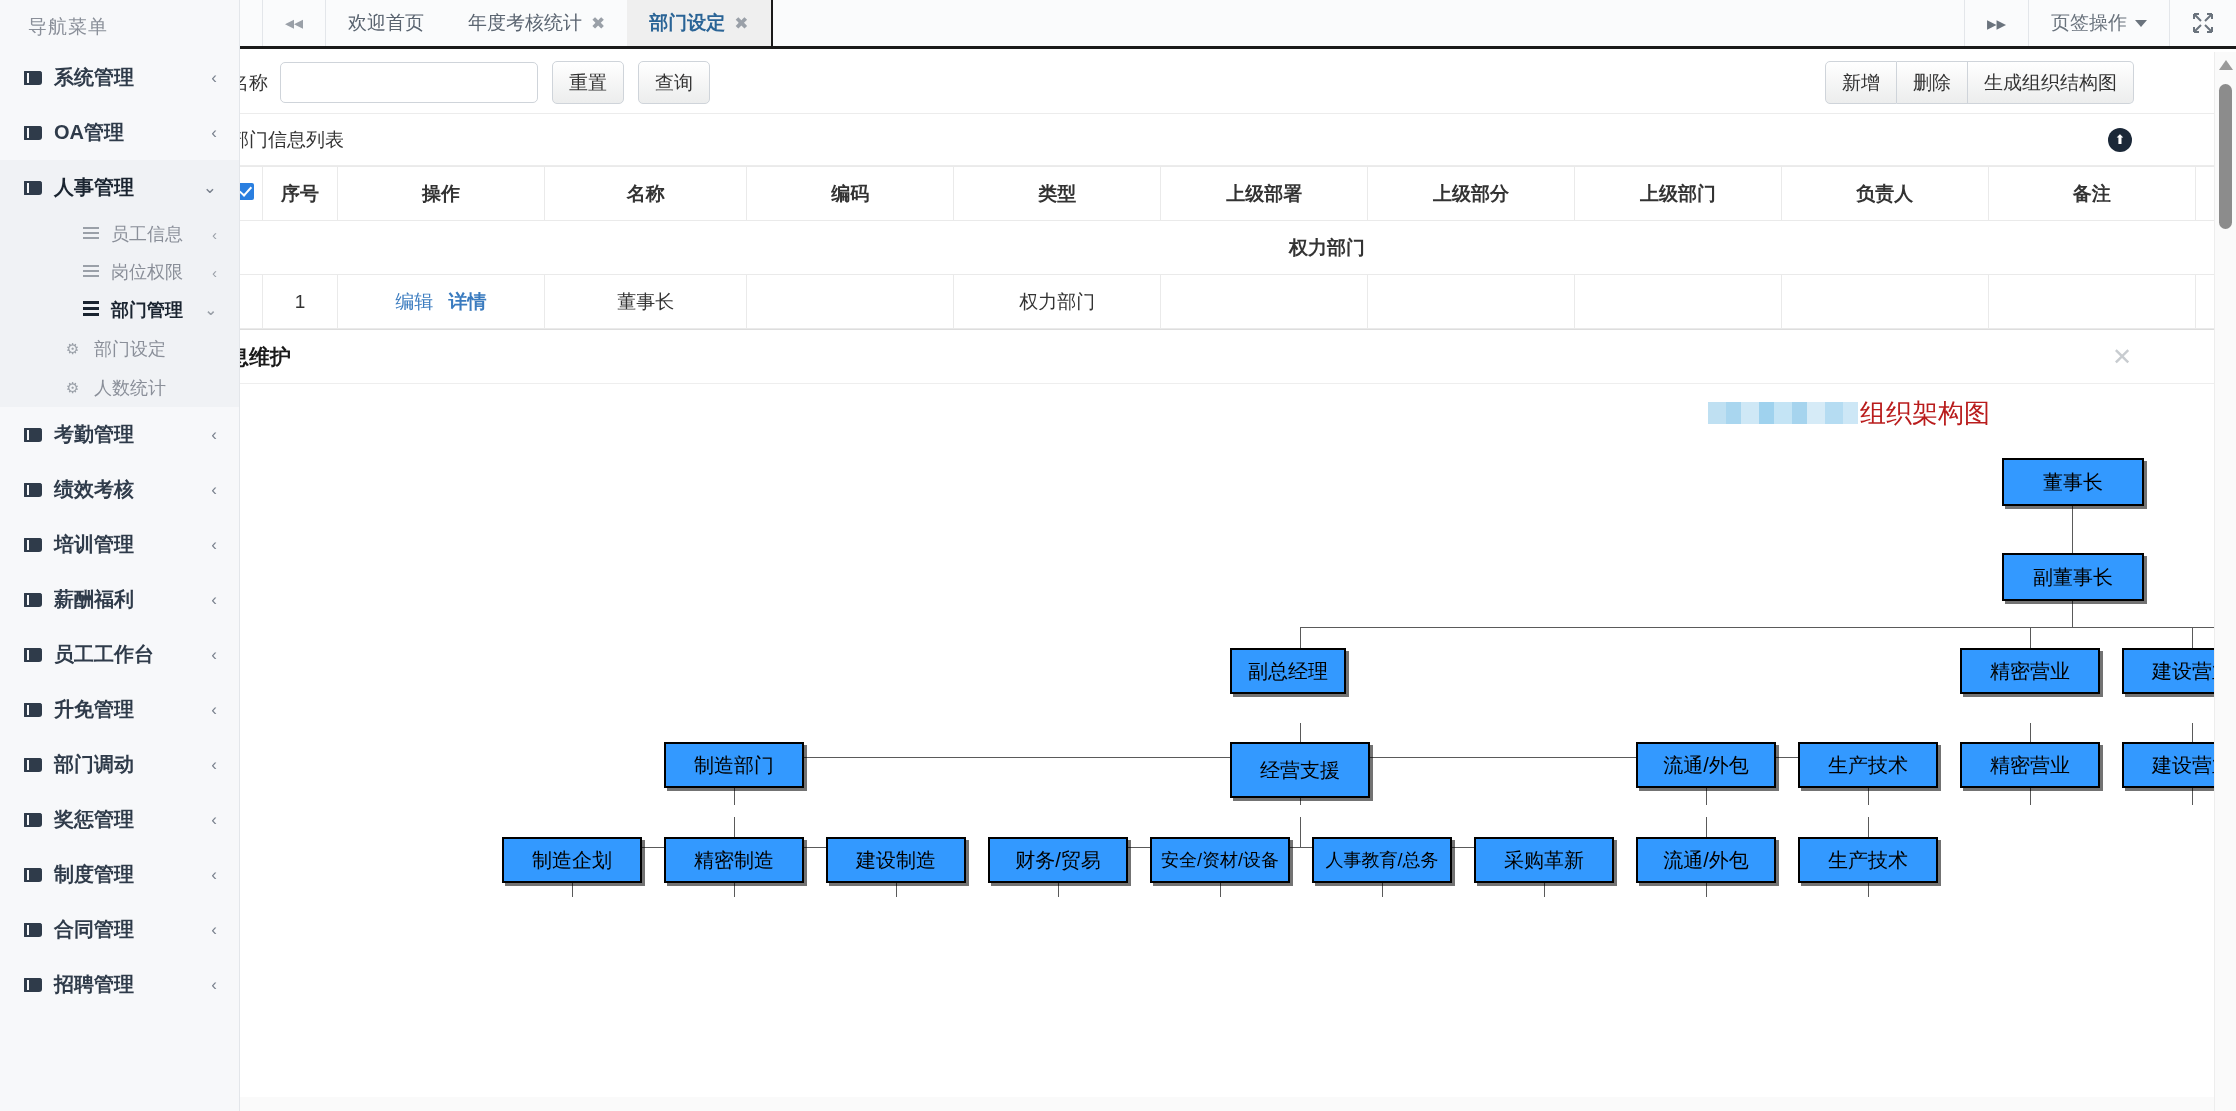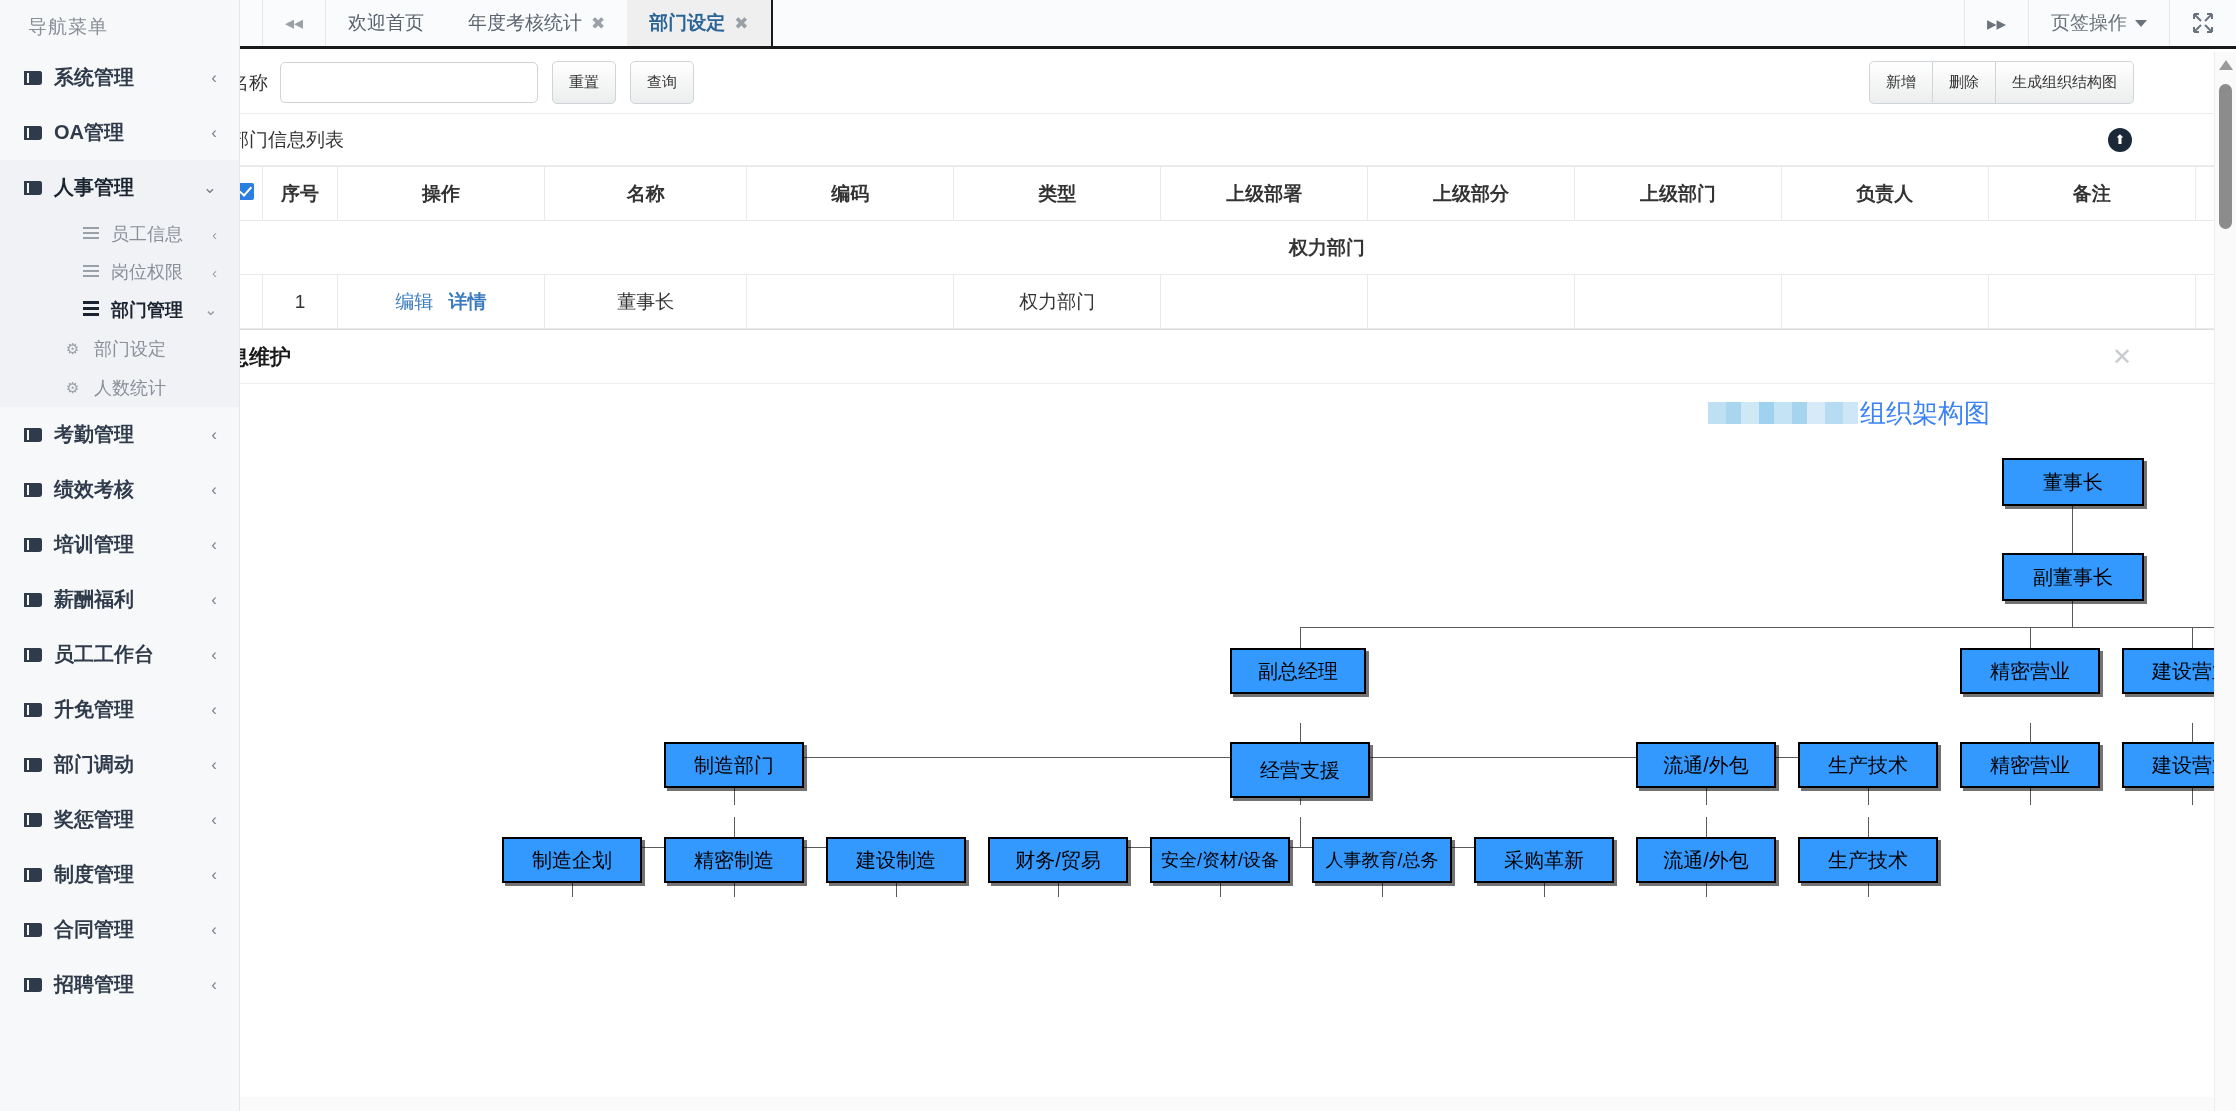--- a/index.html
+++ b/index.html
@@ -147,21 +147,21 @@
   .filter-input {
     width: 258px; height: 41px;
     border: 1px solid #cfd4da; border-radius: 5px;
     margin-left: 12px; padding: 0 10px;
     font-size: 18px; outline: none; background: #fff;
   }
   .btn {
     height: 43px; min-width: 62px;
     border: 1px solid #cfd4da; border-radius: 5px;
     background: linear-gradient(to bottom, #ffffff 0%, #eceded 100%);
-    font-size: 15px; color: #333;
+    font-size: 19px; color: #333;
     margin-left: 14px; padding: 0 16px;
     cursor: pointer;
   }
   .btn-group {
     display: flex; margin-left: auto;
   }
   .btn-group .btn {
     margin-left: 0; border-radius: 0; border-left-width: 0;
   }
   .btn-group .btn:first-child { border-radius: 5px 0 0 5px; border-left-width: 1px; }
@@ -220,21 +220,21 @@
   }
   .panel-close {
     position:absolute; right: 24px; top: 50%; transform: translateY(-50%);
     font-size: 24px; color: #c8ccd0; cursor:pointer; line-height: 1;
   }
 
   
   .orgwrap { position: relative; height: 580px; background:#fff; overflow:hidden; }
   .org-title {
     position:absolute; right: 246px; top: 12px;
-    font-size: 26px; color: #3b82f6; font-weight: 500;
+    font-size: 26px; color: #b91c1c; font-weight: 500;
     white-space: nowrap;
   }
   .org-title .redacted {
     display:inline-block; width: 150px; height: 22px;
     background: linear-gradient(90deg,#bfe0f2 0 12%,#a9d6ef 12% 22%,#cfe8f6 22% 34%,#9fd2ee 34% 44%,#c4e4f5 44% 56%,#a6d4ee 56% 66%,#d6ebf7 66% 78%,#b5dcf2 78% 90%,#cde7f6 90% 100%);
     vertical-align: -2px; margin-right: 2px; filter: blur(0.6px);
   }
   .node {
     position: absolute;
     background: #3399ff;
@@ -559,21 +559,21 @@
           <div class="conn v" style="left:1466px; top:433px; height:80px;"></div>
           <div class="conn v" style="left:1628px; top:433px; height:80px;"></div>
 
           <div class="node" style="left:1762px; top:74px;  width:142px; height:48px;">
               <span>董事长</span>
             </div>
           <div class="node" style="left:1762px; top:169px; width:142px; height:48px;">
               <span>副董事长</span>
             </div>
 
-          <div class="node" style="left:990px;  top:264px; width:136px; height:46px;">
+          <div class="node" style="left:990px;  top:264px; width:116px; height:46px;">
               <span>副总经理</span>
             </div>
           <div class="node" style="left:1720px; top:264px; width:140px; height:46px;">
               <span>精密营业</span>
             </div>
           <div class="node" style="left:1882px; top:264px; width:140px; height:46px;">
               <span>建设营业</span>
             </div>
 
           <div class="node" style="left:424px;  top:358px; width:140px; height:46px;">

